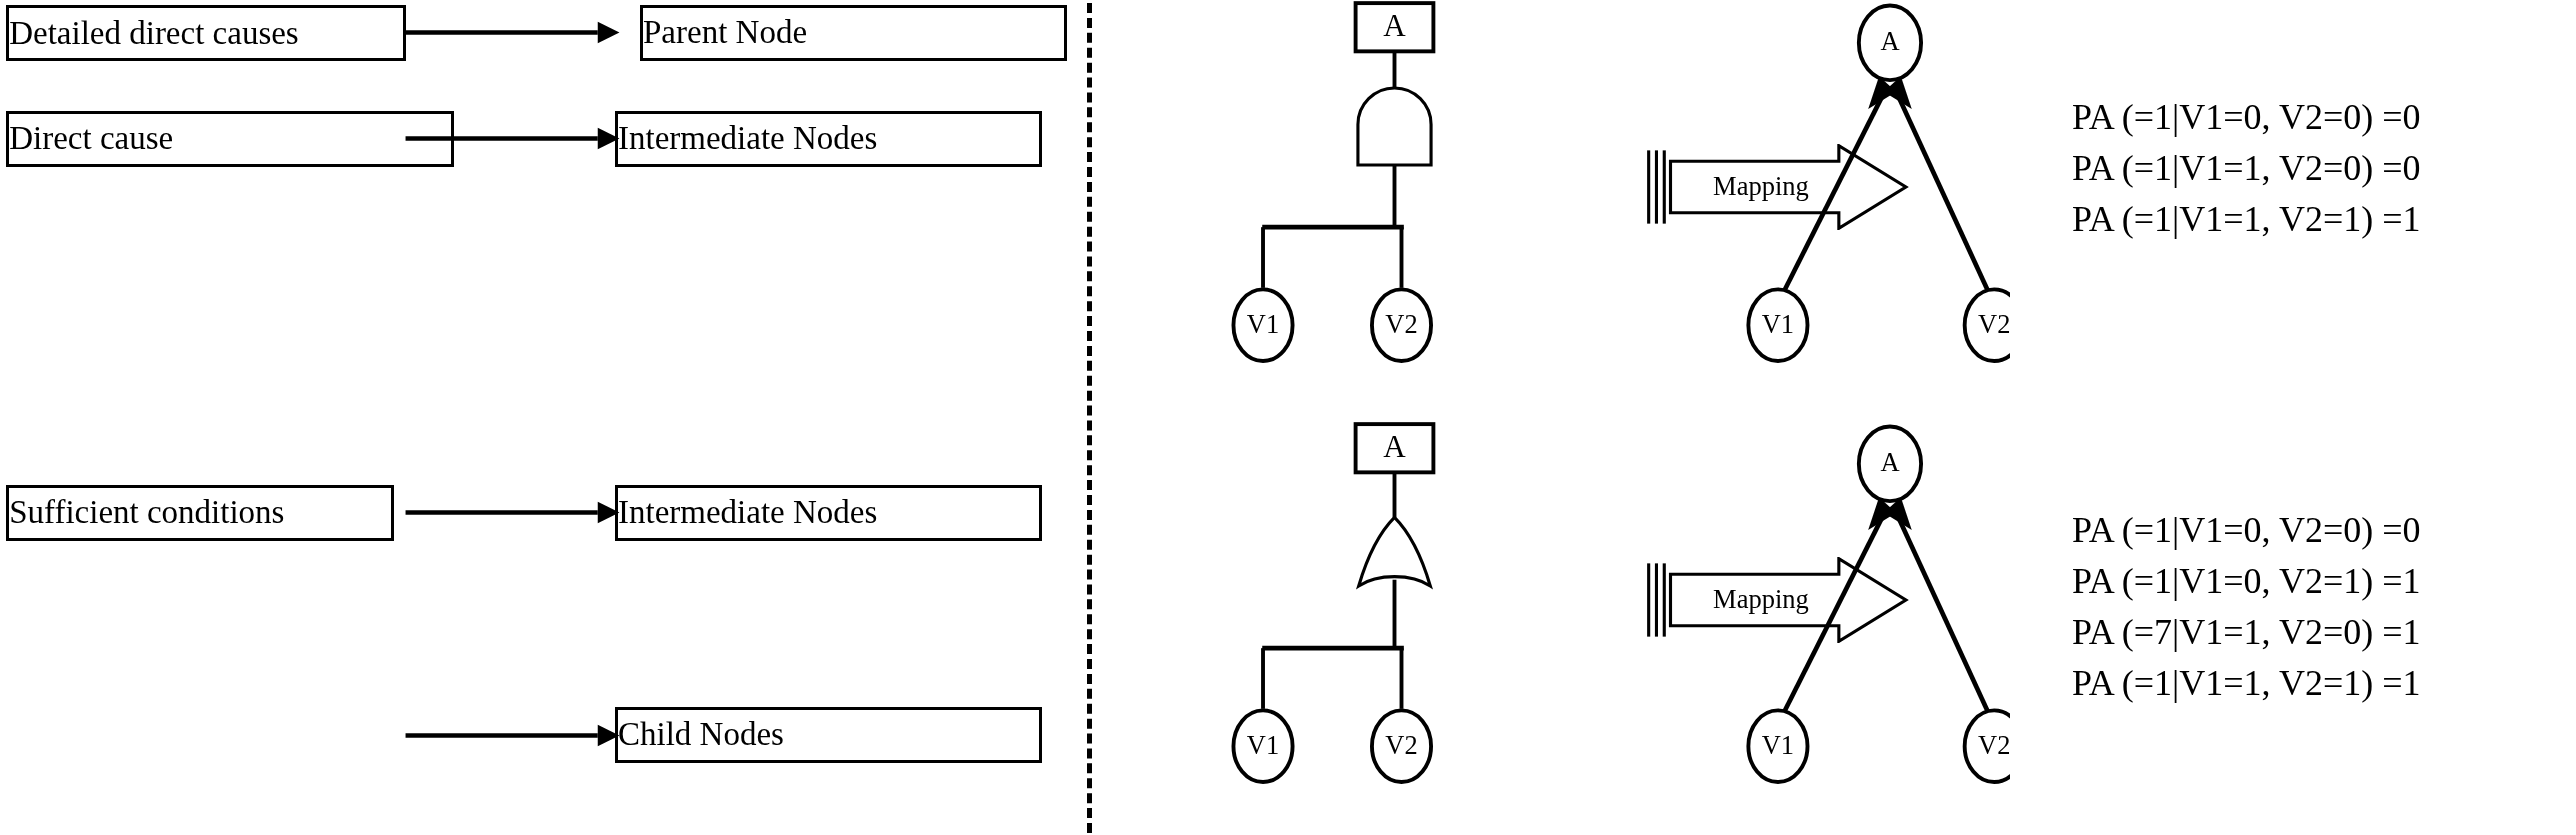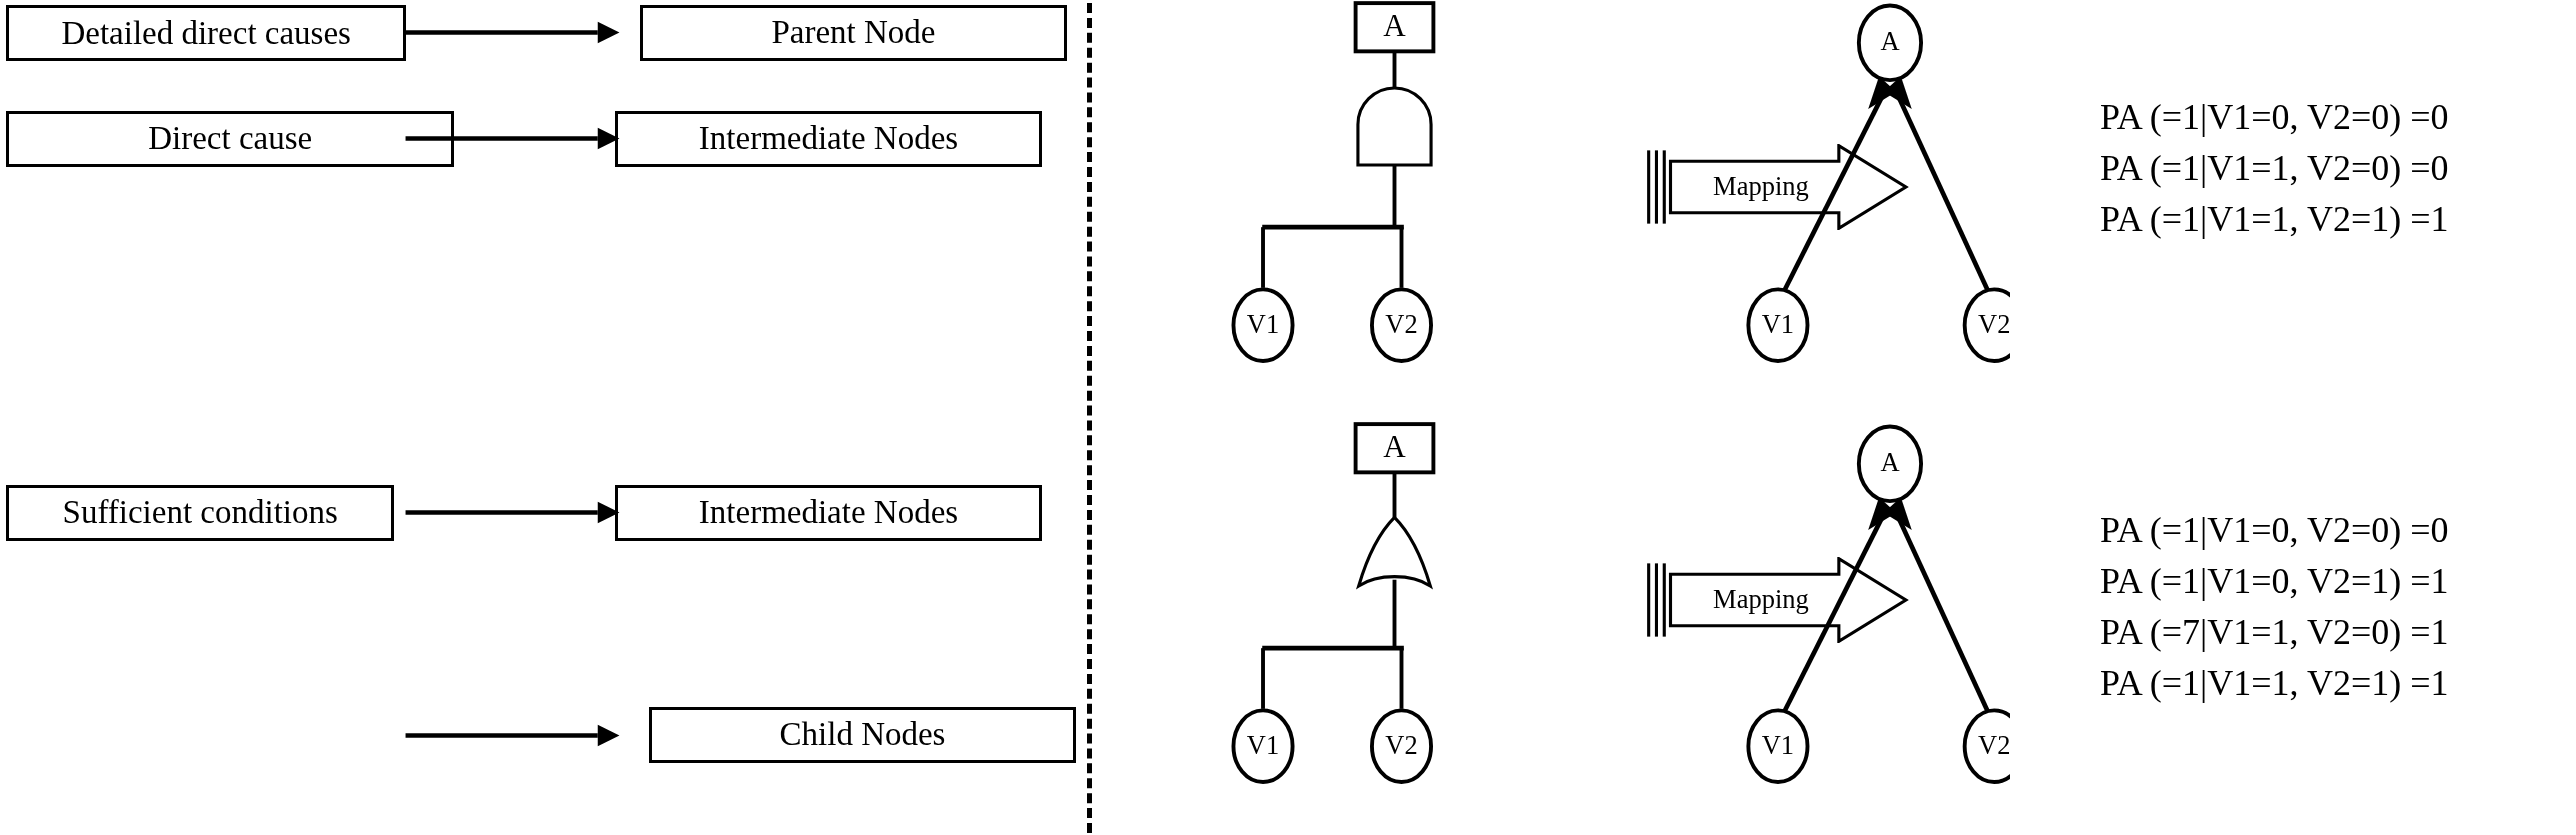--- a/index.html
+++ b/index.html
@@ -7,21 +7,21 @@
     width:2576px;height:836px;position:relative;overflow:hidden;
     font-family:"Liberation Serif","DejaVu Serif",serif;
     color:#000000;
   }
   #stage{position:absolute;left:0;top:0;width:2576px;height:836px;}
 
   
   .map-box{
     position:absolute;box-sizing:border-box;
     border:3.1px solid #000;background:#fff;
-    display:flex;align-items:center;justify-content:center;
+    display:flex;align-items:center;
     text-align:center;line-height:1.15;
     font-size:33px;
   }
   .map-box.two-line{line-height:1.22;}
 
   .map-arrow{position:absolute;}
 
   
   .divider{
     position:absolute;left:1087px;top:3.1px;width:0;height:830px;
@@ -39,21 +39,21 @@
     font-size:34px;text-anchor:middle;dominant-baseline:middle;
     font-family:"Liberation Serif","DejaVu Serif",serif;
   }
   .mapping-label{
     font-size:34px;text-anchor:middle;dominant-baseline:middle;
     font-family:"Liberation Serif","DejaVu Serif",serif;
   }
 
   
   .prob-block{position:absolute;font-size:36px;line-height:1.42;white-space:nowrap;}
-  .prob-line{height:51px;margin-left:28px;}
+  .prob-line{height:51px;}
 </style>
 </head>
 <body>
 
 <div id="stage">
 
   <div class="map-box two-line" style="left:6.2px;top:4.7px;width:400px;height:56px;">
     <span>Detailed direct causes</span>
   </div>
   <div class="map-box" style="left:640px;top:4.7px;width:427px;height:56px;">
@@ -79,21 +79,21 @@
     <span>Sufficient conditions</span>
   </div>
   <div class="map-box" style="left:615px;top:485px;width:427px;height:56px;">
     <span>Intermediate Nodes</span>
   </div>
   <svg class="map-arrow" style="left:405px;top:497px;" width="215" height="31" viewBox="0 0 276 40">
     <line x1="0" y1="20" x2="248" y2="20" stroke="#000" stroke-width="6"></line>
     <polygon points="248,6 276,20 248,34" fill="#000"></polygon>
   </svg>
 
-  <div class="map-box" style="left:615px;top:707px;width:427px;height:56px;margin-left:34px;">
+  <div class="map-box" style="left:615px;top:707px;width:427px;height:56px;">
     <span>Child Nodes</span>
   </div>
   <svg class="map-arrow" style="left:405px;top:720px;" width="215" height="31" viewBox="0 0 276 40">
     <line x1="0" y1="20" x2="248" y2="20" stroke="#000" stroke-width="6"></line>
     <polygon points="248,6 276,20 248,34" fill="#000"></polygon>
   </svg>
 
   <div class="divider"></div>
 
   <svg class="ft" style="left:1231px;top:0px;" width="327" height="389" viewBox="0 0 420 500">

